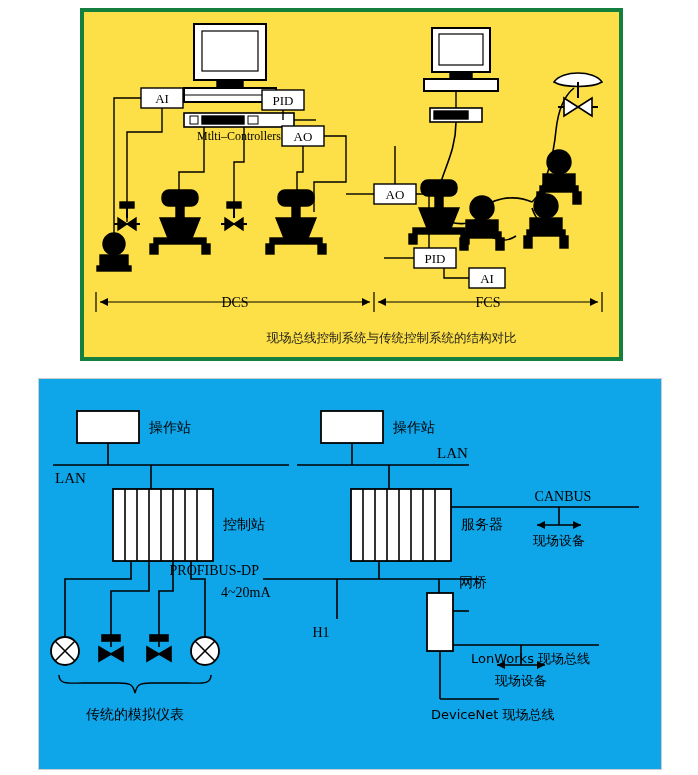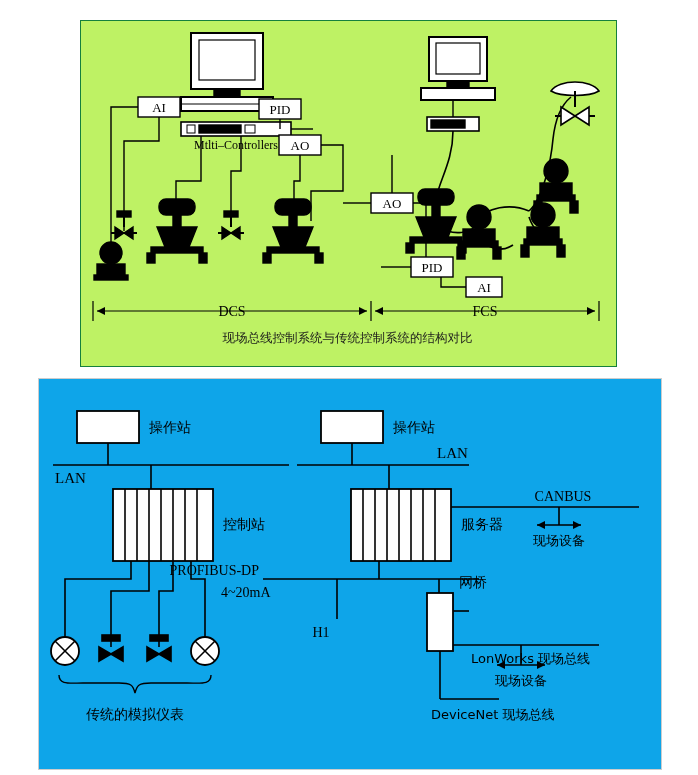--- a/index.html
+++ b/index.html
@@ -13,42 +13,43 @@
     font-family: "Liberation Serif", serif;
     position: relative;
     overflow: hidden;
   }
   .panel {
     position: absolute;
     background: #ffffff;
   }
   #panel-top {
     left: 80px;
-    top: 20px;
+    top: 8px;
     width: 535px;
     height: 345px;
-    border: 1px solid #15803d;
-    background: #bef264;
+    border: 4px solid #15803d;
+    background: #fde047;
   }
   #panel-bottom {
     left: 38px;
     top: 378px;
     width: 622px;
     height: 390px;
     border: 1px solid #cccccc;
     background: #0ea5e9;
   }
   svg {
     display: block;
   }
   .cap {
     position: absolute;
     font-size: 12px;
     color: #1a1a1a;
     font-family: Liberation Sans, sans-serif;
+    padding-left: 44px;
   }
   #caption-top {
     left: 80px;
     top: 330px;
     width: 535px;
     text-align: center;
     font-size: 12.5px;
   }
   text {
     font-family: "Liberation Serif", serif;

